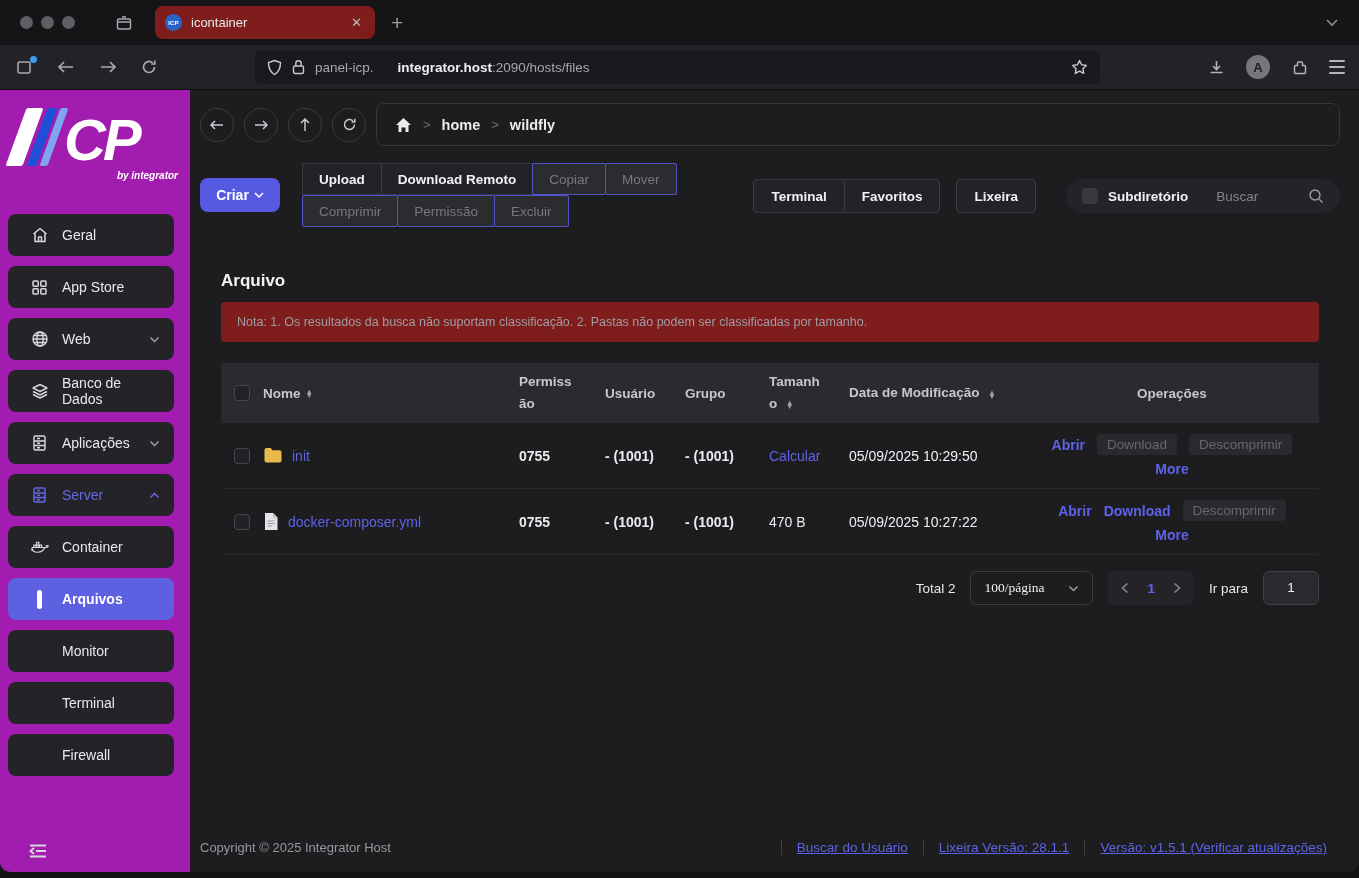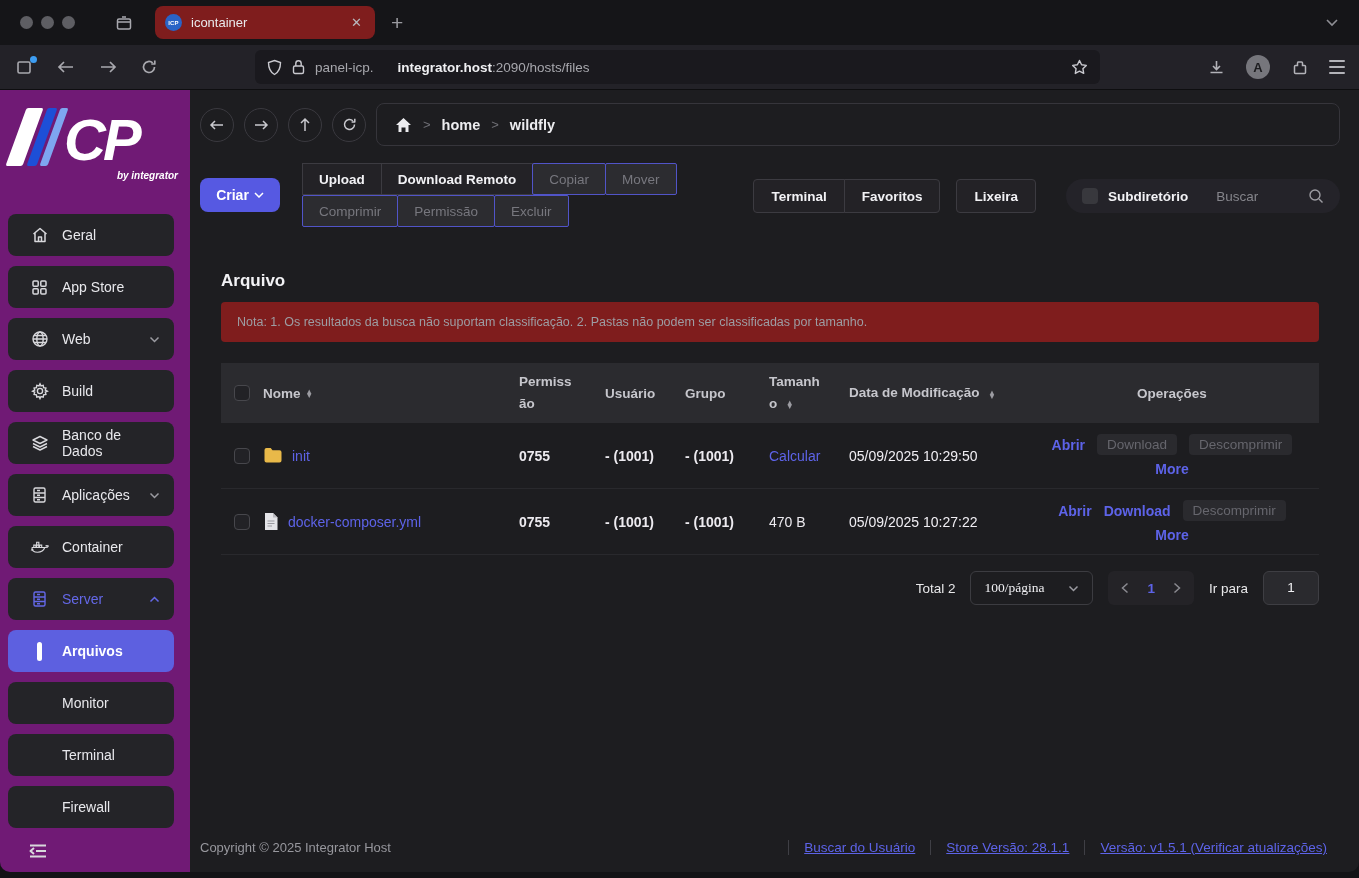--- a/index.html
+++ b/index.html
@@ -34,21 +34,21 @@
   .url-star { color:#c9c9cf; display:flex; }
   .nav-right { position:absolute; right:14px; display:flex; align-items:center; gap:21px; color:#b3b3b9; }
   .avatar-a { width:24px; height:24px; border-radius:50%; background:#76767c; color:#1d1d20;
     font-weight:bold; font-size:13px; display:flex; align-items:center; justify-content:center; }
   .burger { display:flex; flex-direction:column; gap:4px; }
   .burger span { width:16px; height:2px; background:#b3b3b9; border-radius:1px; }
 
   
   .app { display:flex; height:782px; }
 
-  .sidebar { width:190px; background:#701a75; position:relative; flex-shrink:0;
+  .sidebar { width:190px; background:#a21caf; position:relative; flex-shrink:0;
     border-bottom-left-radius:10px; }
   .logo-box { padding:14px 0 0 16px; height:116px; }
   .logo-row { display:flex; align-items:flex-end; height:62px; }
   .slash { transform:skewX(-20deg); height:58px; border-radius:2px; }
   .slash.w { width:17px; background:#fff; margin-right:4px; }
   .slash.b { width:10px; background:#1d4fd7; margin-right:3px; }
   .slash.l { width:8px; background:#7ea6f0; margin-right:6px; }
   .logo-cp { color:#fff; font-size:58px; font-weight:bold; font-style:italic; letter-spacing:-3px;
     line-height:52px; }
   .logo-sub { color:#fff; font-size:10px; font-style:italic; font-weight:bold; text-align:right;
@@ -286,29 +286,20 @@
         </span>
         <span>Web</span>
         <span class="mi-chev">
           <svg width="11" height="7" viewBox="0 0 11 7" fill="none" stroke="currentColor" stroke-width="1.5">
               <path d="M1.5 1.5 L5.5 5.5 L9.5 1.5"></path>
             </svg>
         </span>
       </div>
       <div class="menu-item">
         <span class="mi-icon">
-          <svg width="18" height="18" viewBox="0 0 18 18" fill="none" stroke="currentColor" stroke-width="1.4">
-            <circle cx="9" cy="9" r="2.6"></circle>
-            <path d="M9 1.8 l1 2.1 2.2-.6 .4 2.3 2.3 .4 -.6 2.2 2.1 1 -2.1 1 .6 2.2 -2.3 .4 -.4 2.3 -2.2 -.6 -1 2.1 -1 -2.1 -2.2 .6 -.4 -2.3 -2.3 -.4 .6 -2.2 -2.1 -1 2.1 -1 -.6 -2.2 2.3 -.4 .4 -2.3 2.2 .6 Z"></path>
-            </svg>
-        </span>
-        <span>Build</span>
-      </div>
-      <div class="menu-item">
-        <span class="mi-icon">
           <svg width="18" height="18" viewBox="0 0 18 18" fill="none" stroke="currentColor" stroke-width="1.4" stroke-linejoin="round">
             <path d="M9 2.5 L16 6 L9 9.5 L2 6 Z"></path>
               <path d="M2 9.5 L9 13 L16 9.5"></path>
               <path d="M2 12.5 L9 16 L16 12.5"></path>
             </svg>
         </span>
         <span>Banco de Dados</span>
       </div>
       <div class="menu-item">
         <span class="mi-icon">
@@ -317,43 +308,43 @@
               <path d="M3 7 h11 M3 11.5 h11 M6 4.5 h3 M6 9.2 h3 M6 13.8 h3"></path>
             </svg>
         </span>
         <span>Aplicações</span>
         <span class="mi-chev">
           <svg width="11" height="7" viewBox="0 0 11 7" fill="none" stroke="currentColor" stroke-width="1.5">
               <path d="M1.5 1.5 L5.5 5.5 L9.5 1.5"></path>
             </svg>
         </span>
       </div>
+      <div class="menu-item accent">
+        <span class="mi-icon">
+          <svg width="17" height="18" viewBox="0 0 17 18" fill="none" stroke="currentColor" stroke-width="1.4">
+            <rect x="3" y="2" width="11" height="14" rx="1.5"></rect>
+              <path d="M3 7 h11 M3 11.5 h11 M6 4.5 h3 M6 9.2 h3 M6 13.8 h3"></path>
+            </svg>
+        </span>
+        <span>Server</span>
+        <span class="mi-chev">
+          <svg width="11" height="7" viewBox="0 0 11 7" fill="none" stroke="currentColor" stroke-width="1.5">
+              <path d="M1.5 5.5 L5.5 1.5 L9.5 5.5"></path>
+            </svg>
+        </span>
+      </div>
       <div class="menu-item">
         <span class="mi-icon">
           <svg width="20" height="16" viewBox="0 0 20 16" fill="none" stroke="currentColor" stroke-width="1.2">
             <path d="M2 8.5 h14.5 c1.5 0 2.5-.8 2.8-1.6 -1-.5-2.3-.4-3 .2 M2 8.5 c0 3 2.5 5 6 5 s6.5-2 7.5-5"></path>
             <path d="M4 8.5 V6 h2.3 v2.5 M7 8.5 V6 h2.3 v2.5 M10 8.5 V6 h2.3 v2.5 M7 5.5 V3 h2.3 v2.5"></path>
             <path d="M1 11 c.8 .3 1.8 .2 2.5 -.3"></path>
             </svg>
         </span>
         <span>Container</span>
-      </div>
-      <div class="menu-item accent">
-        <span class="mi-icon">
-          <svg width="17" height="18" viewBox="0 0 17 18" fill="none" stroke="currentColor" stroke-width="1.4">
-            <rect x="3" y="2" width="11" height="14" rx="1.5"></rect>
-              <path d="M3 7 h11 M3 11.5 h11 M6 4.5 h3 M6 9.2 h3 M6 13.8 h3"></path>
-            </svg>
-        </span>
-        <span>Server</span>
-        <span class="mi-chev">
-          <svg width="11" height="7" viewBox="0 0 11 7" fill="none" stroke="currentColor" stroke-width="1.5">
-              <path d="M1.5 5.5 L5.5 1.5 L9.5 5.5"></path>
-            </svg>
-        </span>
       </div>
       <div class="menu-item active">
         <span class="mi-icon">
             <span class="indicator-bar"></span>
           </span>
         <span>Arquivos</span>
       </div>
       <div class="menu-item">
         <span class="mi-icon"></span>
         <span>Monitor</span>
@@ -581,20 +572,20 @@
         <span class="goto-input">1</span>
       </div>
     </div>
 
     <div class="footer">
       <span class="copyright">Copyright © 2025 Integrator Host</span>
       <div class="foot-links">
         <span class="fdiv"></span>
         <a class="flink" href="#">Buscar do Usuário</a>
         <span class="fdiv"></span>
-        <a class="flink" href="#">Store Versão: 28.1.1</a>
+        <a class="flink" href="#">Lixeira Versão: 28.1.1</a>
         <span class="fdiv"></span>
         <a class="flink" href="#">Versão: v1.5.1 (Verificar atualizações)</a>
       </div>
     </div>
 
   </div>
 </div>
 
 </body></html>

